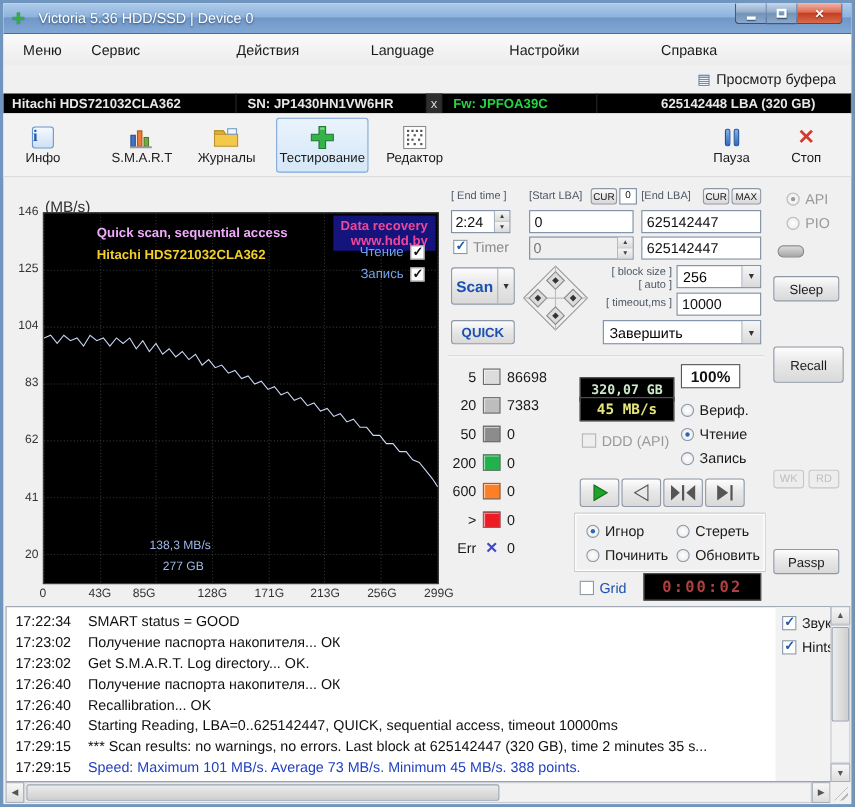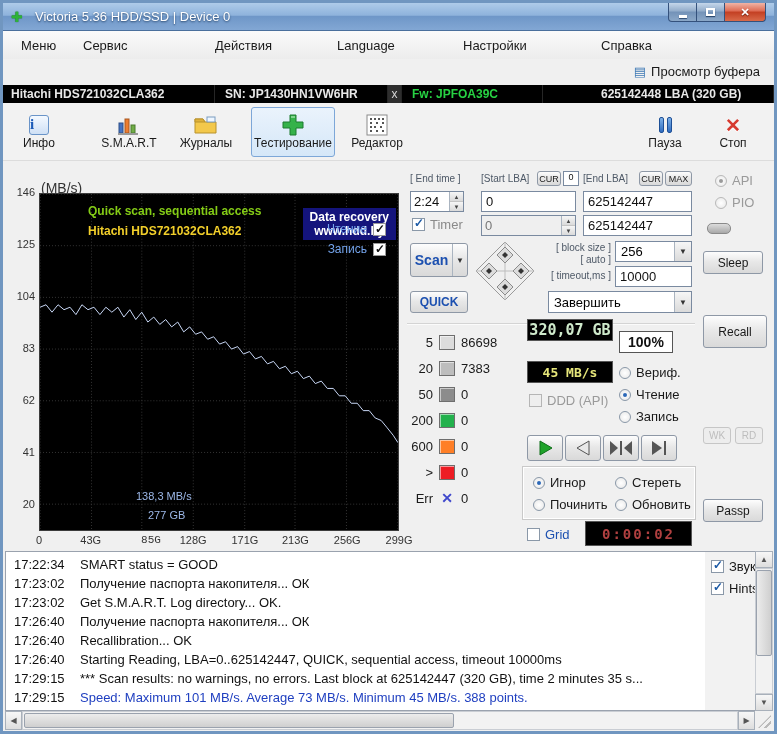--- a/index.html
+++ b/index.html
@@ -57,22 +57,22 @@
 #stop-icon::before{content:"✕";}
 
 
 #y-axis{left:2px;top:190px;width:32px;height:338px;}
 .ytick{position:absolute;right:2px;font-size:11px;color:#333;}
 #y-unit{left:38px;top:177px;font-size:14px;color:#333;}
 #plot{left:36px;top:190px;width:360px;height:338px;background:#000;border:1px solid #3c3c3c;}
 #plot-svg{position:absolute;left:0;top:0;width:100%;height:100%;}
 #plot-svg .grid{stroke:#343434;stroke-width:1;stroke-dasharray:1,2;}
 #plot-svg .curve{fill:none;stroke-width:1;}
-#watermark{position:absolute;right:2px;top:2px;background:#14147c;color:#ffffff;font-size:12px;font-weight:bold;padding:2px 7px;text-align:center;line-height:14px;margin-top:12px;}
-#g-title{position:absolute;left:48px;top:10px;color:#84cc16;font-size:12px;font-weight:bold;}
+#watermark{position:absolute;right:2px;top:2px;background:#14147c;color:#ec4899;font-size:12px;font-weight:bold;padding:2px 7px;text-align:right;line-height:14px;}
+#g-title{position:absolute;left:48px;top:10px;color:#f0abfc;font-size:12px;font-weight:bold;}
 #g-model{position:absolute;left:48px;top:30px;color:#f2cf2a;font-size:12px;font-weight:bold;}
 .legend-row{position:absolute;right:12px;display:flex;align-items:center;gap:6px;font-size:12px;color:#74a4ec;}
 #legend-read{top:28px;}
 #legend-write{top:48px;}
 .gcb{width:13px;height:13px;background:#fff;border:1px solid #999;position:relative;}
 .gcb.checked::after{content:"✓";position:absolute;left:1px;top:-2px;font-size:12px;font-weight:bold;color:#111;}
 #cursor-speed{position:absolute;left:96px;top:296px;color:#9db8e8;font-size:11px;}
 #cursor-pos{position:absolute;left:108px;top:315px;color:#9db8e8;font-size:11px;}
 #x-axis{left:36px;top:531px;width:360px;height:14px;}
 .xtick{position:absolute;top:0;transform:translateX(-50%);font-size:11px;color:#333;white-space:nowrap;}
@@ -133,21 +133,21 @@
 #combo-finish{left:545px;top:288px;width:144px;height:22px;}
 #panel-divider{left:404px;top:320px;width:288px;height:2px;border-top:1px solid #d4d4d4;border-bottom:1px solid #fbfbfb;}
 
 .bucket-row{position:absolute;left:404px;width:112px;height:18px;display:flex;align-items:center;gap:6px;font-size:13px;color:#1a1a1a;}
 .bkt-label{width:26px;text-align:right;flex:none;}
 .bkt-sq{width:16px;height:15px;border:1px solid #6e6e6e;box-shadow:inset 1px 1px 0 rgba(255,255,255,.55);flex:none;}
 .bkt-sq.err{background:none !important;border:none;box-shadow:none;font-weight:bold;font-size:14px;line-height:15px;text-align:center;}
 .bkt-sq.err::before{content:"✕";}
 .bucket-row:last-child .bkt-count{color:#cc2222;}
 
-#lcd-gb{left:524px;top:316px;width:86px;height:22px;color:#cfeacb;font-size:15px;}
+#lcd-gb{left:524px;top:340px;width:86px;height:22px;color:#cfeacb;font-size:12px;}
 #pct-box{left:616px;top:328px;width:54px;height:22px;border:1px solid #555;background:#fff;display:flex;align-items:center;justify-content:space-between;padding:0 8px;font-weight:bold;font-size:14px;color:#111;}
 #lcd-speed{left:524px;top:358px;width:86px;height:22px;color:#e6e67a;font-size:13px;}
 #row-verify{left:616px;top:362px;}
 #row-read{left:616px;top:384px;}
 #row-write{left:616px;top:406px;}
 #row-ddd{left:526px;top:390px;color:#9a9a9a;}
 .tpbtn{position:absolute;top:432px;width:36px;height:26px;}
 #btn-play{left:524px;}
 #btn-back{left:562px;}
 #btn-seek1{left:600px;}
@@ -360,21 +360,21 @@
     <div class="legend-row" id="legend-write">
       <span>Запись</span>
       <span class="gcb checked"></span>
     </div>
     <div id="cursor-speed">138,3 MB/s</div>
     <div id="cursor-pos">277 GB</div>
   </div>
   <div class="abs" id="x-axis">
       <div class="xtick" style="left: 0px;">0</div>
       <div class="xtick" style="left: 51.7726px;">43G</div>
-      <div class="xtick" style="left: 112px; font-family: Liberation Mono, monospace;">85G</div>
+      <div class="xtick" style="left: 92px;">85G</div>
       <div class="xtick" style="left: 154.114px;">128G</div>
       <div class="xtick" style="left: 205.886px;">171G</div>
       <div class="xtick" style="left: 256.455px;">213G</div>
       <div class="xtick" style="left: 308.227px;">256G</div>
       <div class="xtick" style="left: 360px;">299G</div>
     </div>
 
   <span class="abs lbl" id="lbl-endtime">[ End time ]</span>
   <span class="abs lbl" id="lbl-startlba">[Start LBA]</span>
   <div class="abs btn minibtn" id="btn-cur1">CUR</div>

